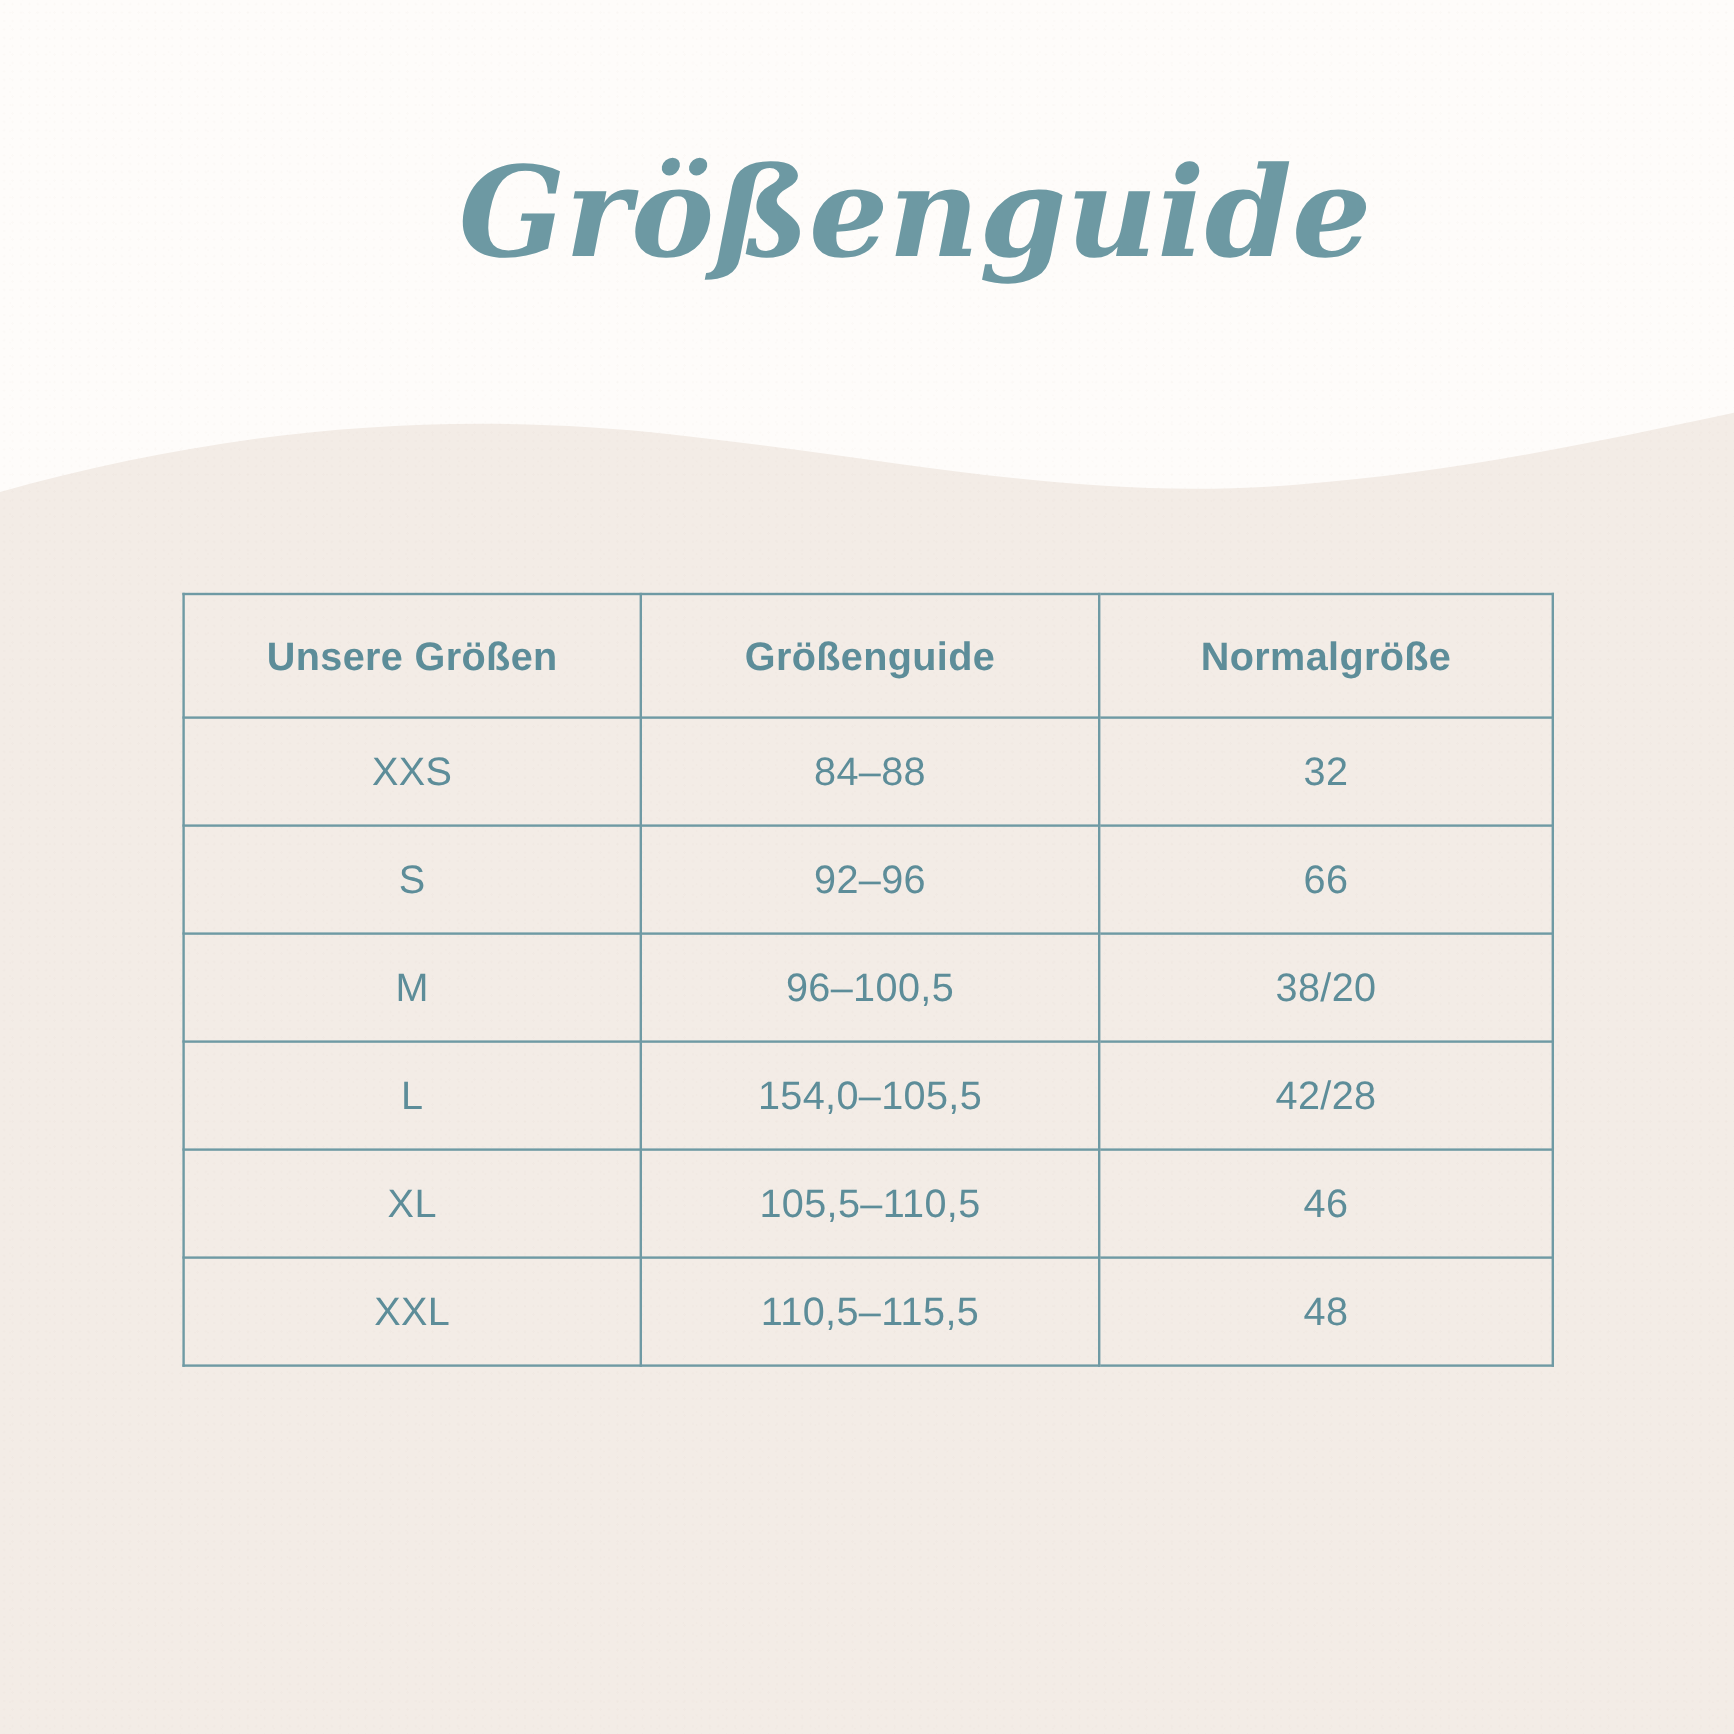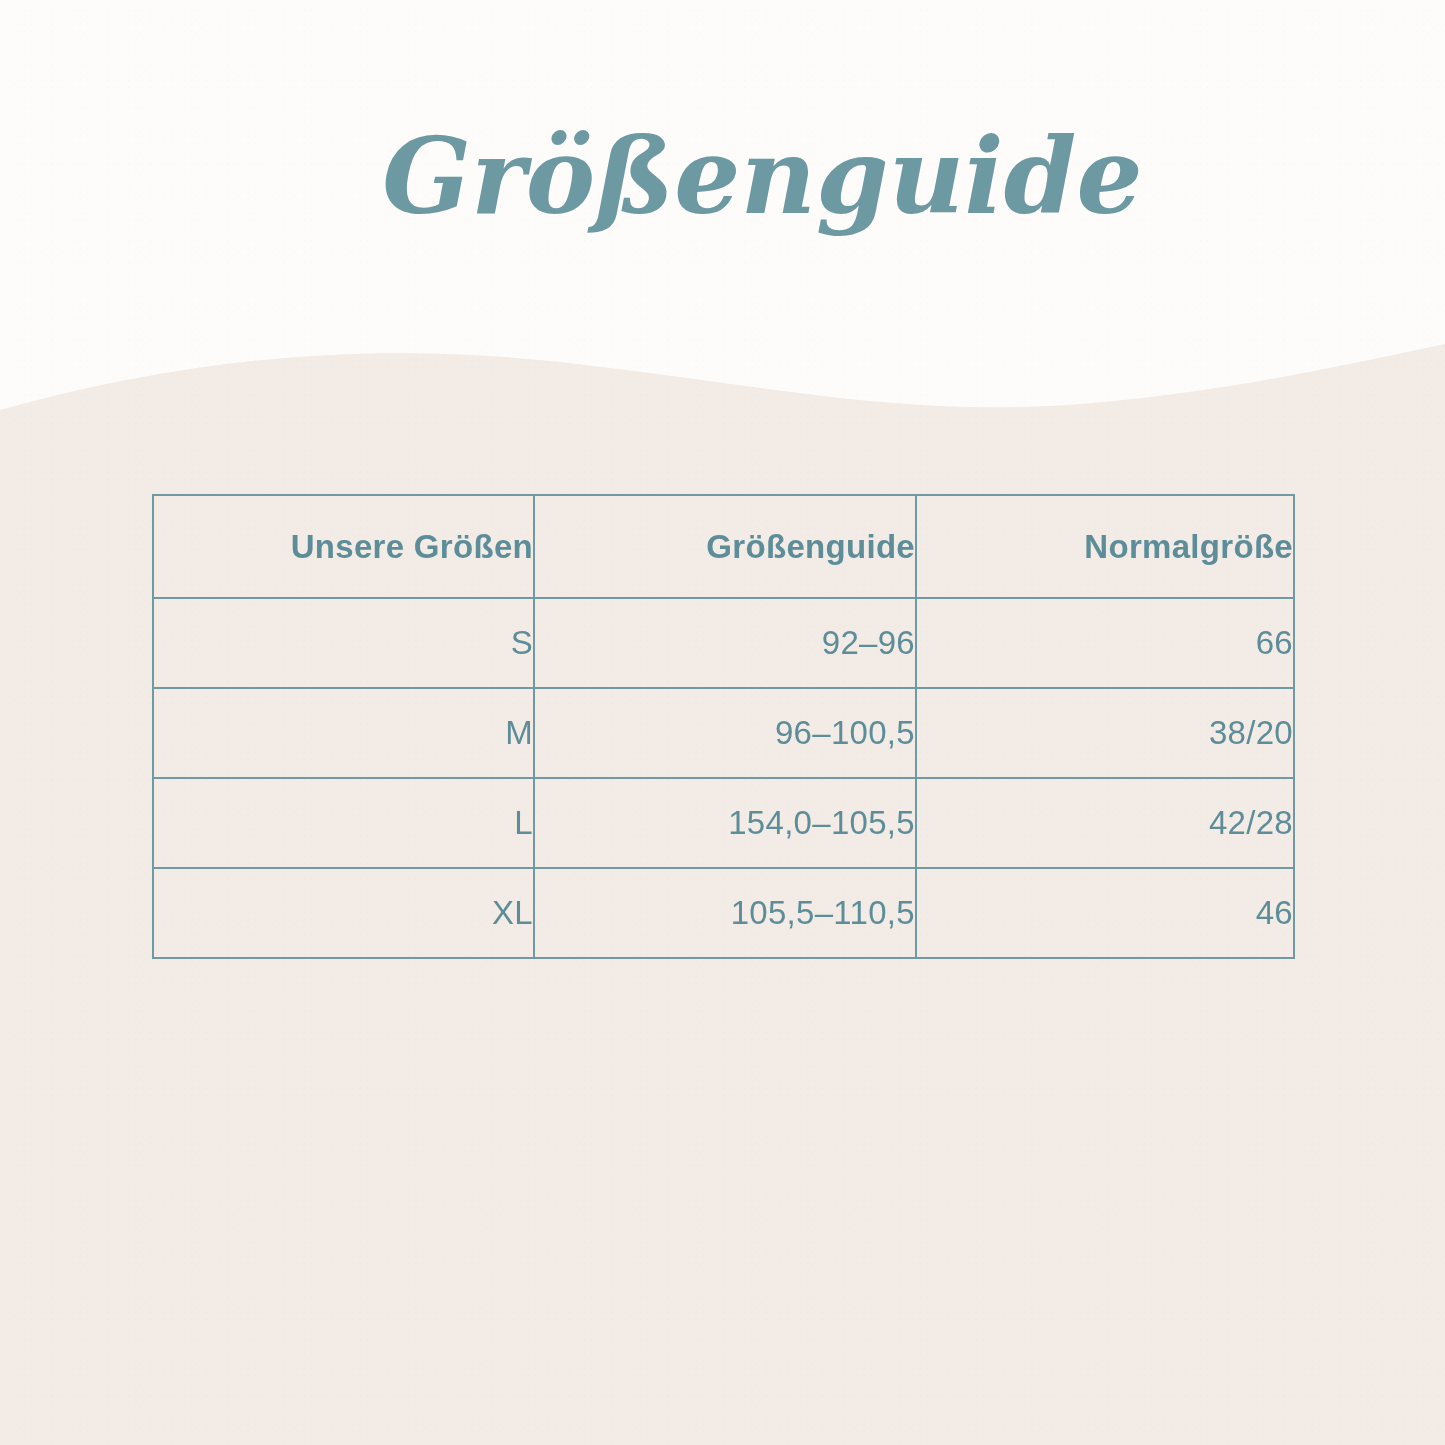--- a/index.html
+++ b/index.html
@@ -87,21 +87,21 @@
     width: 1141px;
     table-layout: fixed;
   }
   table.size-table col.c1 { width: 381px; }
   table.size-table col.c2 { width: 382px; }
   table.size-table col.c3 { width: 378px; }
 
   table.size-table th,
   table.size-table td {
     border: 2px solid #6f9aa4;
-    text-align: right;
+    text-align: center;
     color: #5d8d99;
     font-family: "Liberation Sans", sans-serif;
     padding: 0;
   }
 
   table.size-table th {
     height: 101px;
     font-size: 33px;
     font-weight: bold;
     letter-spacing: 0.3px;
@@ -140,36 +140,46 @@
       </colgroup>
       <thead>
         <tr>
           <th>Unsere Größen</th>
           <th>Größenguide</th>
           <th>Normalgröße</th>
         </tr>
       </thead>
       <tbody>
         <tr>
+          <td>XXS</td>
+          <td>84–88</td>
+          <td>32</td>
+        </tr>
+        <tr>
           <td>S</td>
           <td>92–96</td>
           <td>66</td>
         </tr>
         <tr>
           <td>M</td>
           <td>96–100,5</td>
           <td>38/20</td>
         </tr>
         <tr>
           <td>L</td>
           <td>154,0–105,5</td>
           <td>42/28</td>
         </tr>
         <tr>
           <td>XL</td>
           <td>105,5–110,5</td>
           <td>46</td>
         </tr>
+        <tr>
+          <td>XXL</td>
+          <td>110,5–115,5</td>
+          <td>48</td>
+        </tr>
       </tbody>
     </table>
   </div>
 
 </div>
 
 </body></html>

